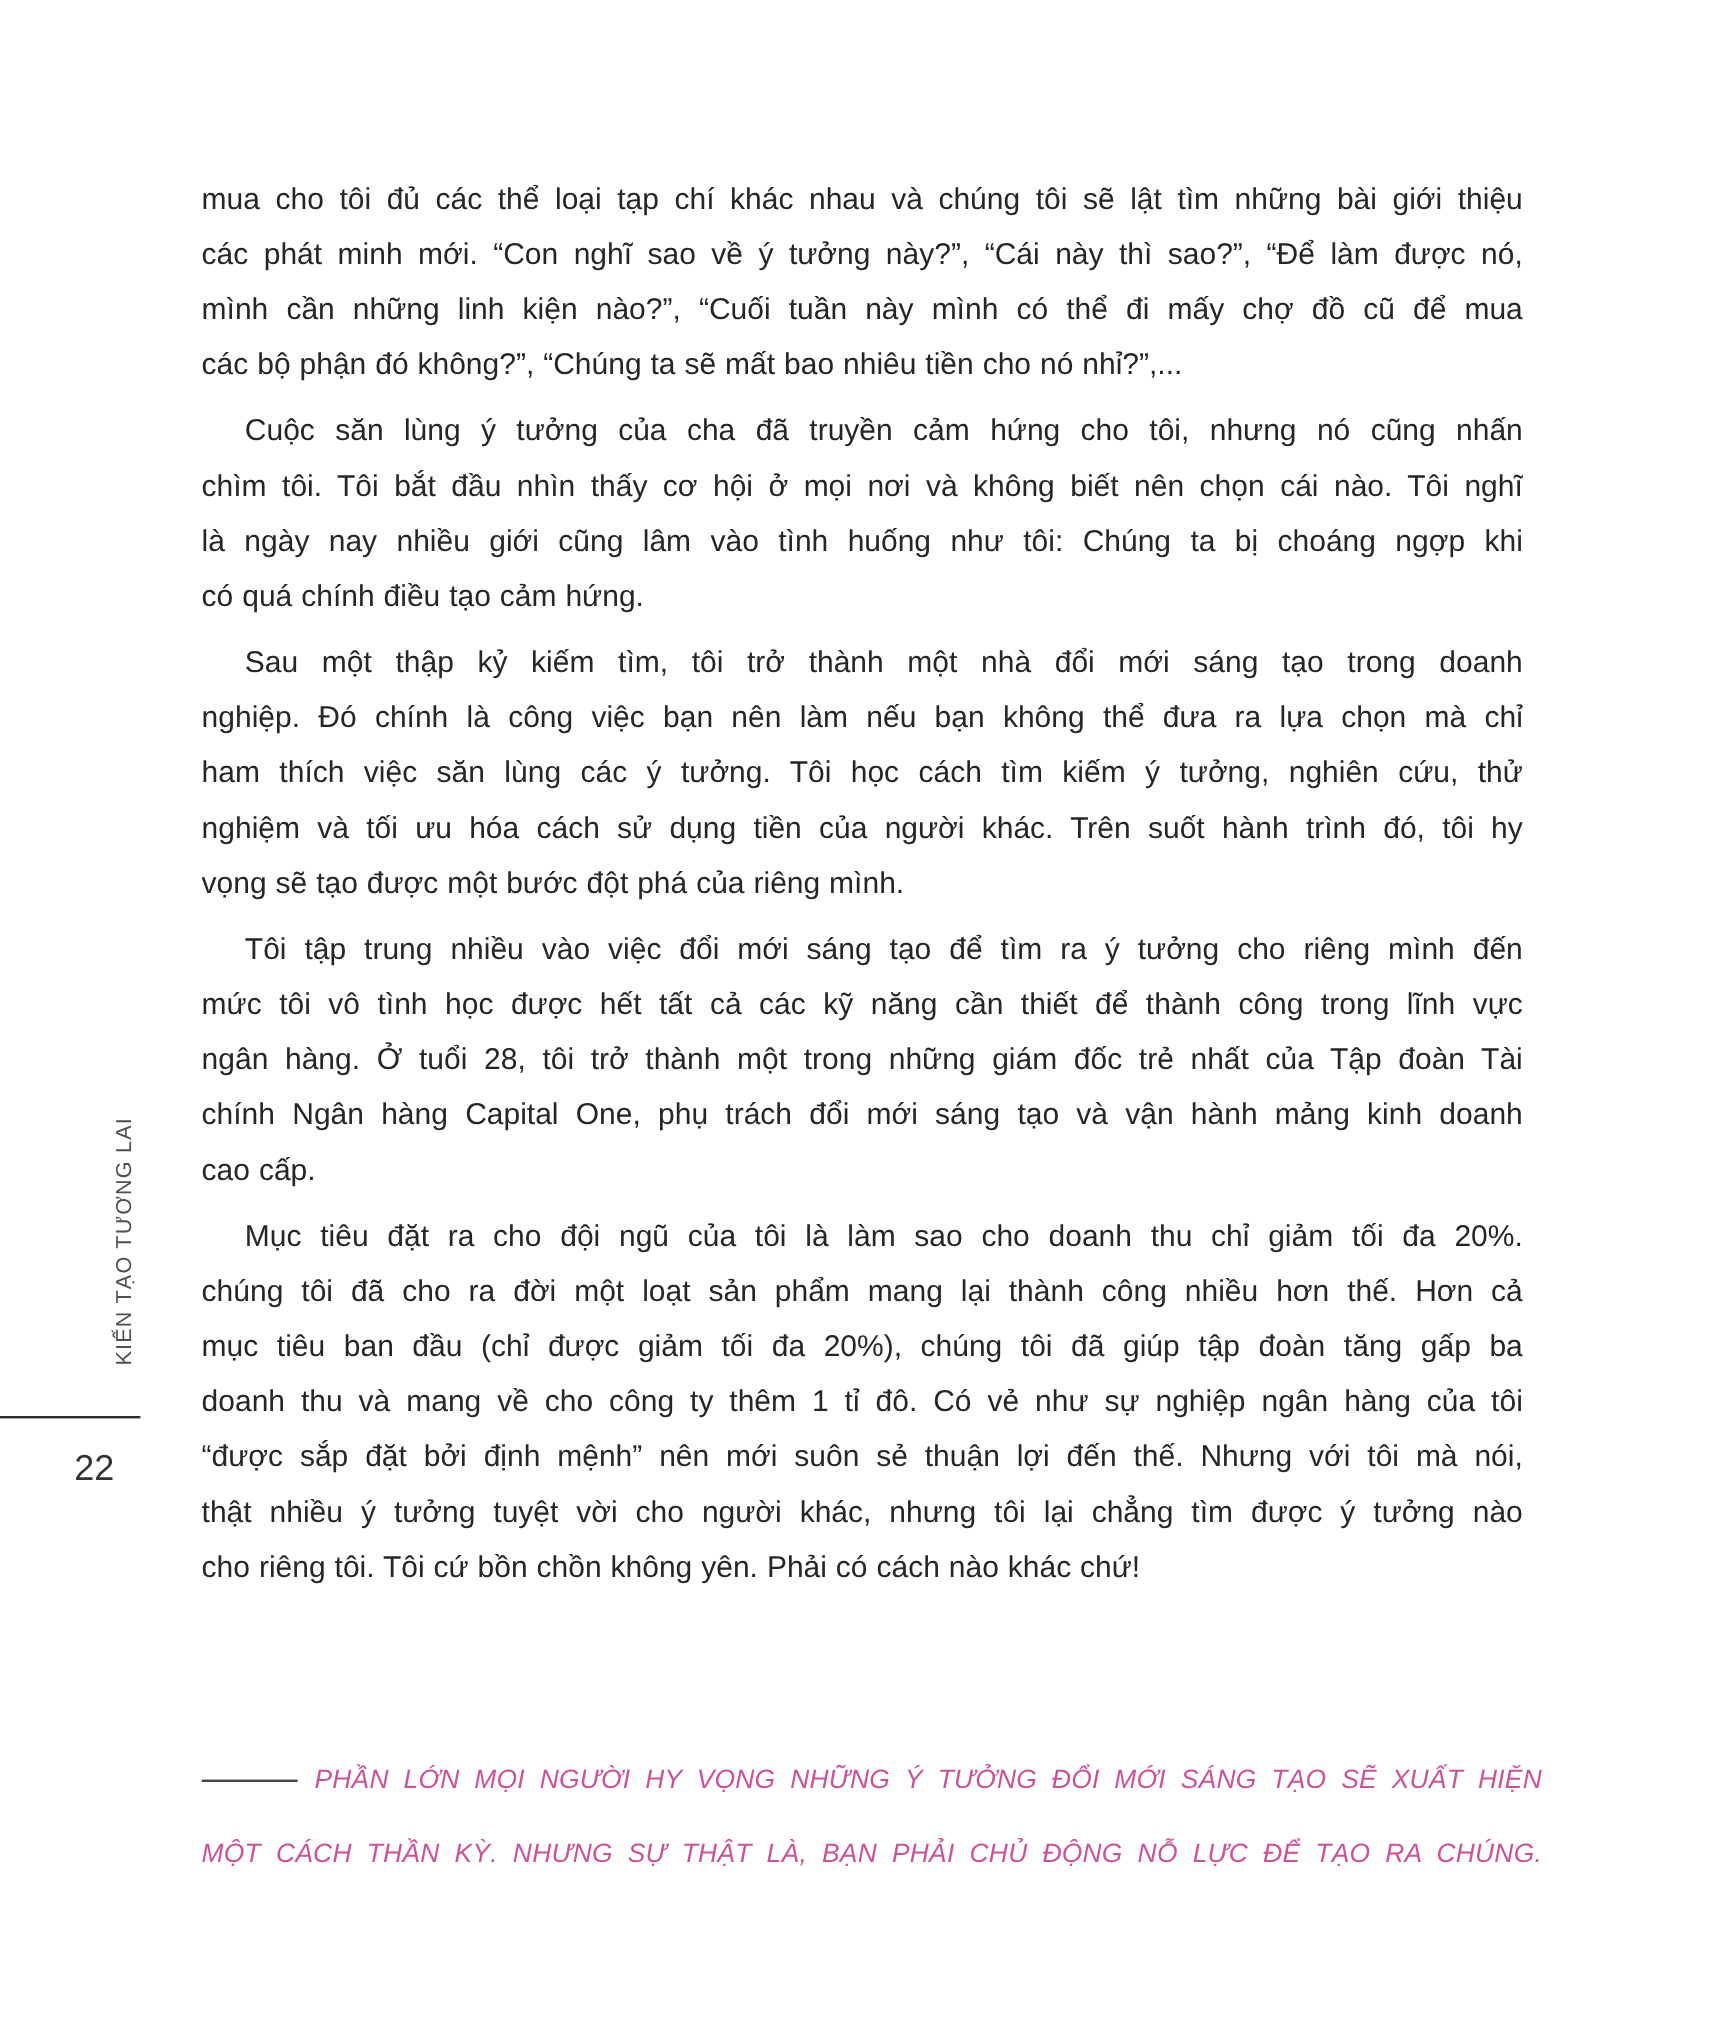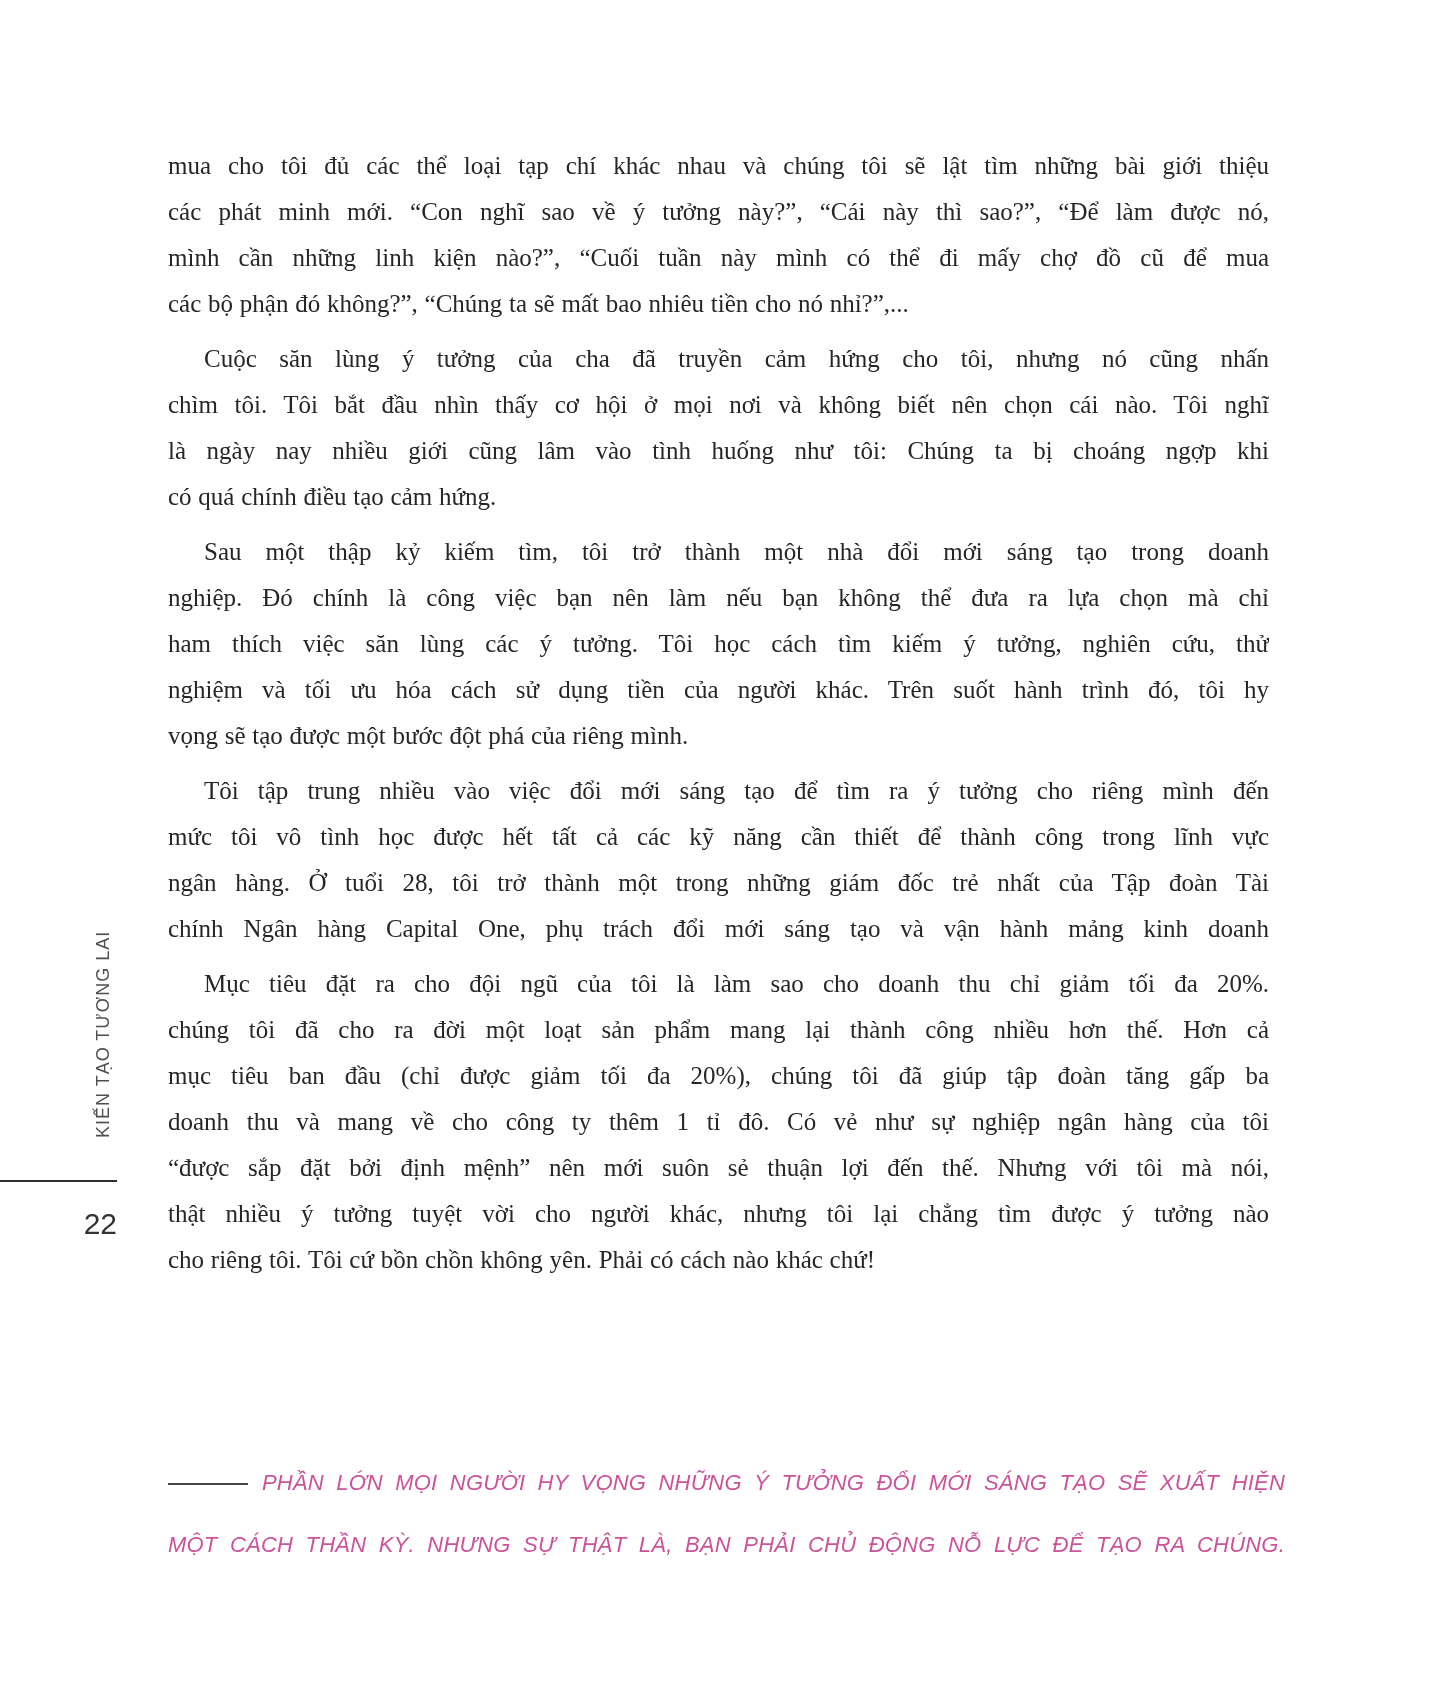--- a/index.html
+++ b/index.html
@@ -11,21 +11,21 @@
     font-family: "Liberation Sans", "DejaVu Sans", sans-serif;
     overflow: hidden;
   }
   
   .body-text {
     position: absolute;
     left: 168px;
     top: 143px;
     width: 1117px;
   }
-  .para { margin: 0 16px 9px 0; font-family: Liberation Serif, serif; }
+  .para { margin: 0 16px 9px 0; }
   .bline {
     font-size: 25px;
     line-height: 46px;
     height: 46px;
     overflow: hidden;
     text-align: justify;
     text-align-last: justify;
     word-spacing: 0.5px;
   }
   .bline.lastline { text-align-last: left; }
@@ -73,21 +73,21 @@
     left: 0;
     top: 1180px;
     width: 117px;
     height: 2px;
   }
   .page-num {
     position: absolute;
     left: 40px;
     top: 1207px;
     width: 77px;
-    text-align: right;
+    text-align: center;
     font-size: 30px;
     line-height: 34px;
   }
 </style>
 </head>
 <body>
 
 <div class="page" style="background: rgb(255, 255, 255); color: rgb(38, 38, 38);">
 
   <div class="side-label" style="color: rgb(79, 79, 79);">KIẾN TẠO TƯƠNG LAI</div>
@@ -114,20 +114,21 @@
         <div class="bline">nghiệp. Đó chính là công việc bạn nên làm nếu bạn không thể đưa ra lựa chọn mà chỉ</div>
         <div class="bline">ham thích việc săn lùng các ý tưởng. Tôi học cách tìm kiếm ý tưởng, nghiên cứu, thử</div>
         <div class="bline">nghiệm và tối ưu hóa cách sử dụng tiền của người khác. Trên suốt hành trình đó, tôi hy</div>
         <div class="bline lastline">vọng sẽ tạo được một bước đột phá của riêng mình.</div>
       </div>
       <div class="para">
         <div class="bline indent">Tôi tập trung nhiều vào việc đổi mới sáng tạo để tìm ra ý tưởng cho riêng mình đến</div>
         <div class="bline">mức tôi vô tình học được hết tất cả các kỹ năng cần thiết để thành công trong lĩnh vực</div>
         <div class="bline">ngân hàng. Ở tuổi 28, tôi trở thành một trong những giám đốc trẻ nhất của Tập đoàn Tài</div>
         <div class="bline">chính Ngân hàng Capital One, phụ trách đổi mới sáng tạo và vận hành mảng kinh doanh</div>
+        <div class="bline lastline">cao cấp.</div>
       </div>
       <div class="para">
         <div class="bline indent">Mục tiêu đặt ra cho đội ngũ của tôi là làm sao cho doanh thu chỉ giảm tối đa 20%.</div>
         <div class="bline">chúng tôi đã cho ra đời một loạt sản phẩm mang lại thành công nhiều hơn thế. Hơn cả</div>
         <div class="bline">mục tiêu ban đầu (chỉ được giảm tối đa 20%), chúng tôi đã giúp tập đoàn tăng gấp ba</div>
         <div class="bline">doanh thu và mang về cho công ty thêm 1 tỉ đô. Có vẻ như sự nghiệp ngân hàng của tôi</div>
         <div class="bline">“được sắp đặt bởi định mệnh” nên mới suôn sẻ thuận lợi đến thế. Nhưng với tôi mà nói,</div>
         <div class="bline">thật nhiều ý tưởng tuyệt vời cho người khác, nhưng tôi lại chẳng tìm được ý tưởng nào</div>
         <div class="bline lastline">cho riêng tôi. Tôi cứ bồn chồn không yên. Phải có cách nào khác chứ!</div>
       </div>

